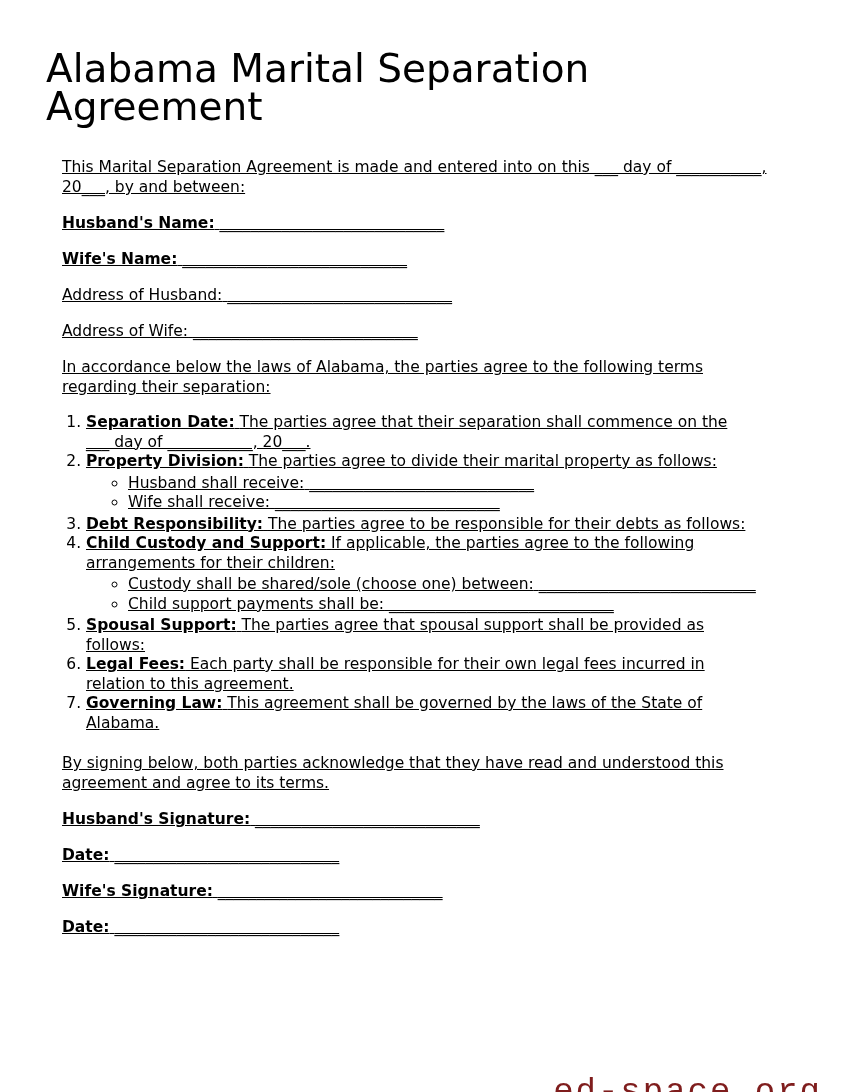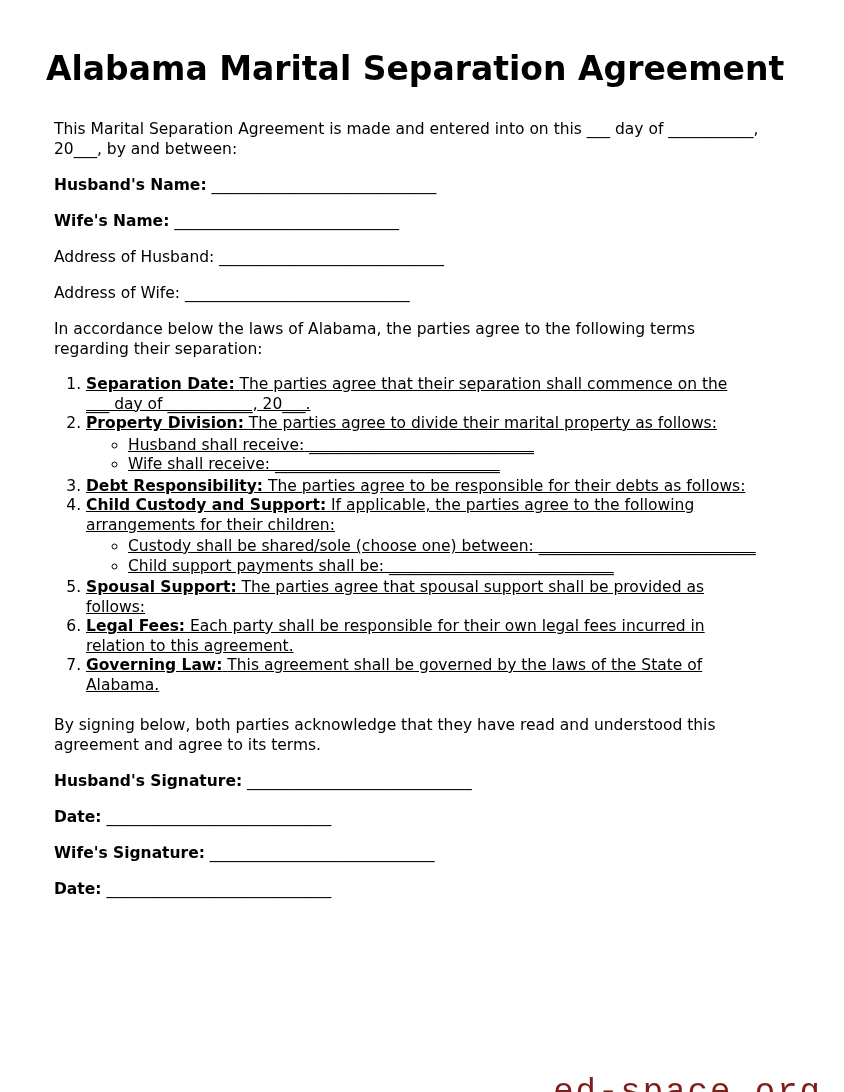--- a/index.html
+++ b/index.html
@@ -10,27 +10,27 @@
     color: #000000;
     font-family: "DejaVu Sans", sans-serif;
     font-size: 15.5px;
     line-height: 20px;
     position: relative;
     box-sizing: border-box;
     padding: 50px 42px 0 46px;
     overflow: hidden;
   }
   h1.doc-title {
-    font-size: 33px;
+    font-size: 39px;
     line-height: 38px;
-    font-weight: bold;
+    font-weight: normal;
     margin: 0 0 31px 0;
     letter-spacing: 0px;
   }
-  p { margin: 16px 8px; }
+  p { margin: 16px 16px; text-decoration: underline; }
   .wrap { white-space: pre-line; }
   .nw { white-space: nowrap; }
   ol.terms {
     margin: 16px 0 20px 0;
     padding-left: 40px;
   }
   ol.terms > li { line-height: 19.5px; text-decoration: underline; }
   ul.subs {
     margin: 2px;
     padding-left: 40px;

